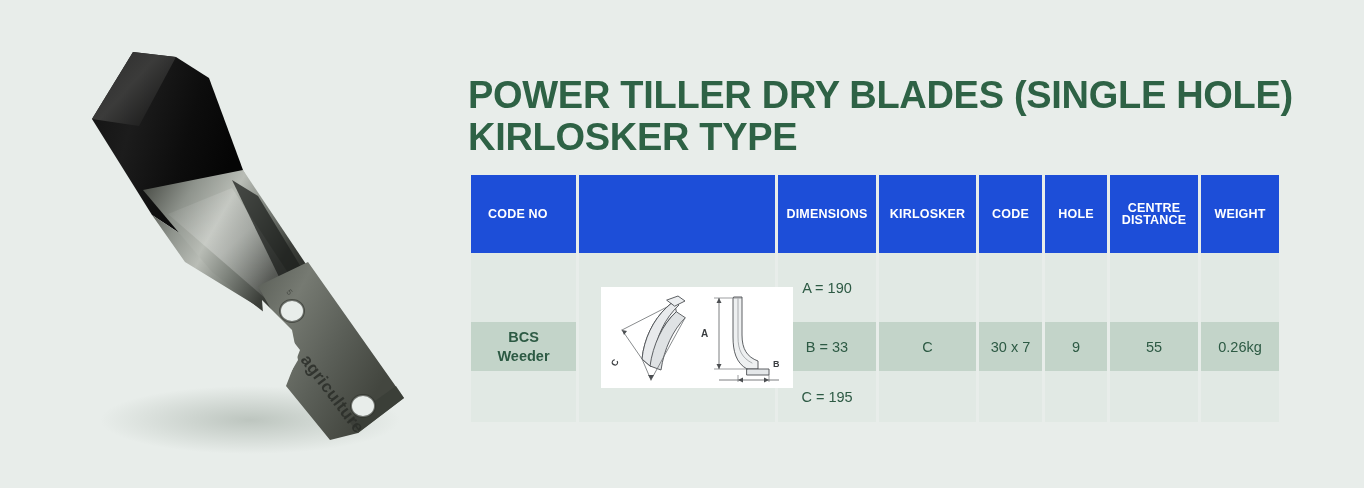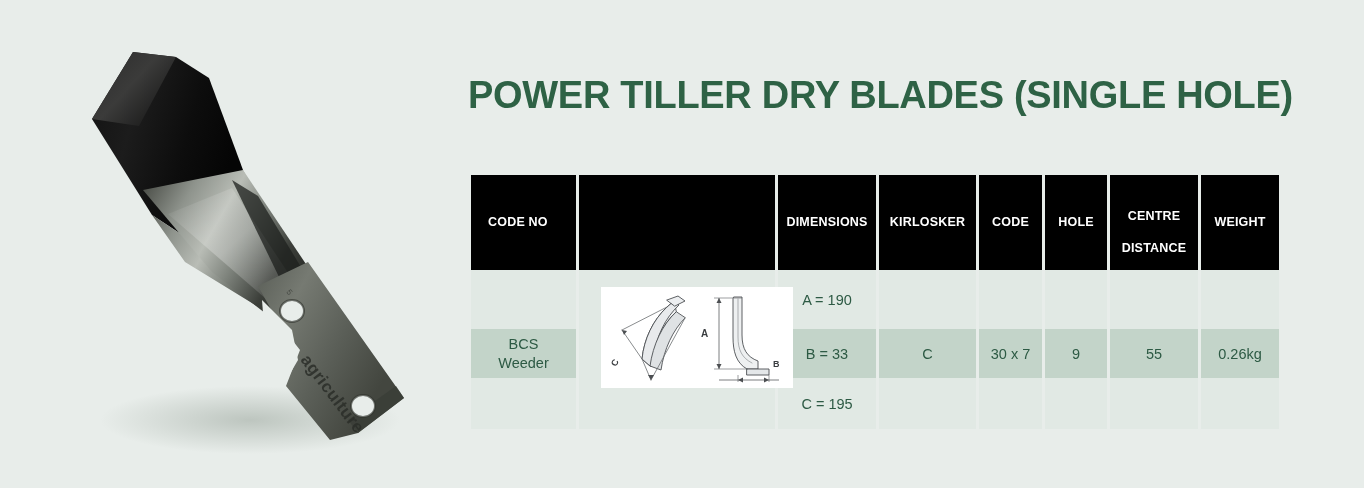--- a/index.html
+++ b/index.html
@@ -54,50 +54,50 @@
   #spec-table {
     position: absolute;
     left: 0px;
     top: 175px;
     width: 807px;
     border-collapse: separate;
     border-spacing: 3px 0px;
     table-layout: fixed;
   }
   #spec-table th {
-    background: #000000;
+    background: #1d4ed8;
     color: #ffffff;
     font-size: 12.5px;
     font-weight: bold;
     letter-spacing: 0.2px;
-    height: 95px;
+    height: 78px;
     padding: 0 4px;
     text-align: center;
     vertical-align: middle;
     line-height: 12.5px;
     box-sizing: border-box;
   }
   #spec-table th.col-codeno { text-align: left; padding-left: 17px; }
-  #spec-table th .stacked { display: block; margin-top: 19px; }
+  #spec-table th .stacked { display: block; }
 
   #spec-table td {
     background: #e1e9e4;
     color: #2d5a44;
     font-size: 14.5px;
     text-align: center;
     vertical-align: middle;
     padding: 0;
     box-sizing: border-box;
   }
   #spec-table tr.row-band td { background: #c3d4c9; }
-  #spec-table tr.row-a td { height: 59px; }
+  #spec-table tr.row-a td { height: 69px; }
   #spec-table tr.row-band td { height: 49px; }
   #spec-table tr.row-c td { height: 51px; }
 
-  #spec-table td.cell-name { line-height: 19px; }
+  #spec-table td.cell-name { line-height: 19px; font-weight: bold; }
   #spec-table td.cell-diagram { position: relative; }
 
   
   #diagram-box {
     position: absolute;
     left: 601px;
     top: 287px;
     width: 192px;
     height: 101px;
     background: #ffffff;
@@ -185,20 +185,21 @@
     <text x="300" y="360" transform="rotate(53 300 360)" font-family="'Liberation Sans', sans-serif" font-size="17" font-weight="bold" fill="#2b2e29" opacity="0.85" letter-spacing="0.5">agriculture</text>
 
     <text x="286" y="292" transform="rotate(53 286 292)" font-family="'Liberation Sans', sans-serif" font-size="8" fill="#30332e" opacity="0.7">5</text>
   </svg>
 </div>
 
 <div id="content">
 
   <h1 id="page-title">
     <span class="line">POWER TILLER DRY BLADES (SINGLE HOLE)</span>
+    <span class="line">KIRLOSKER TYPE</span>
   </h1>
 
   <table id="spec-table">
     <colgroup>
       <col style="width:105px">
       <col style="width:196px">
       <col style="width:98px">
       <col style="width:97px">
       <col style="width:63px">
       <col style="width:62px">

